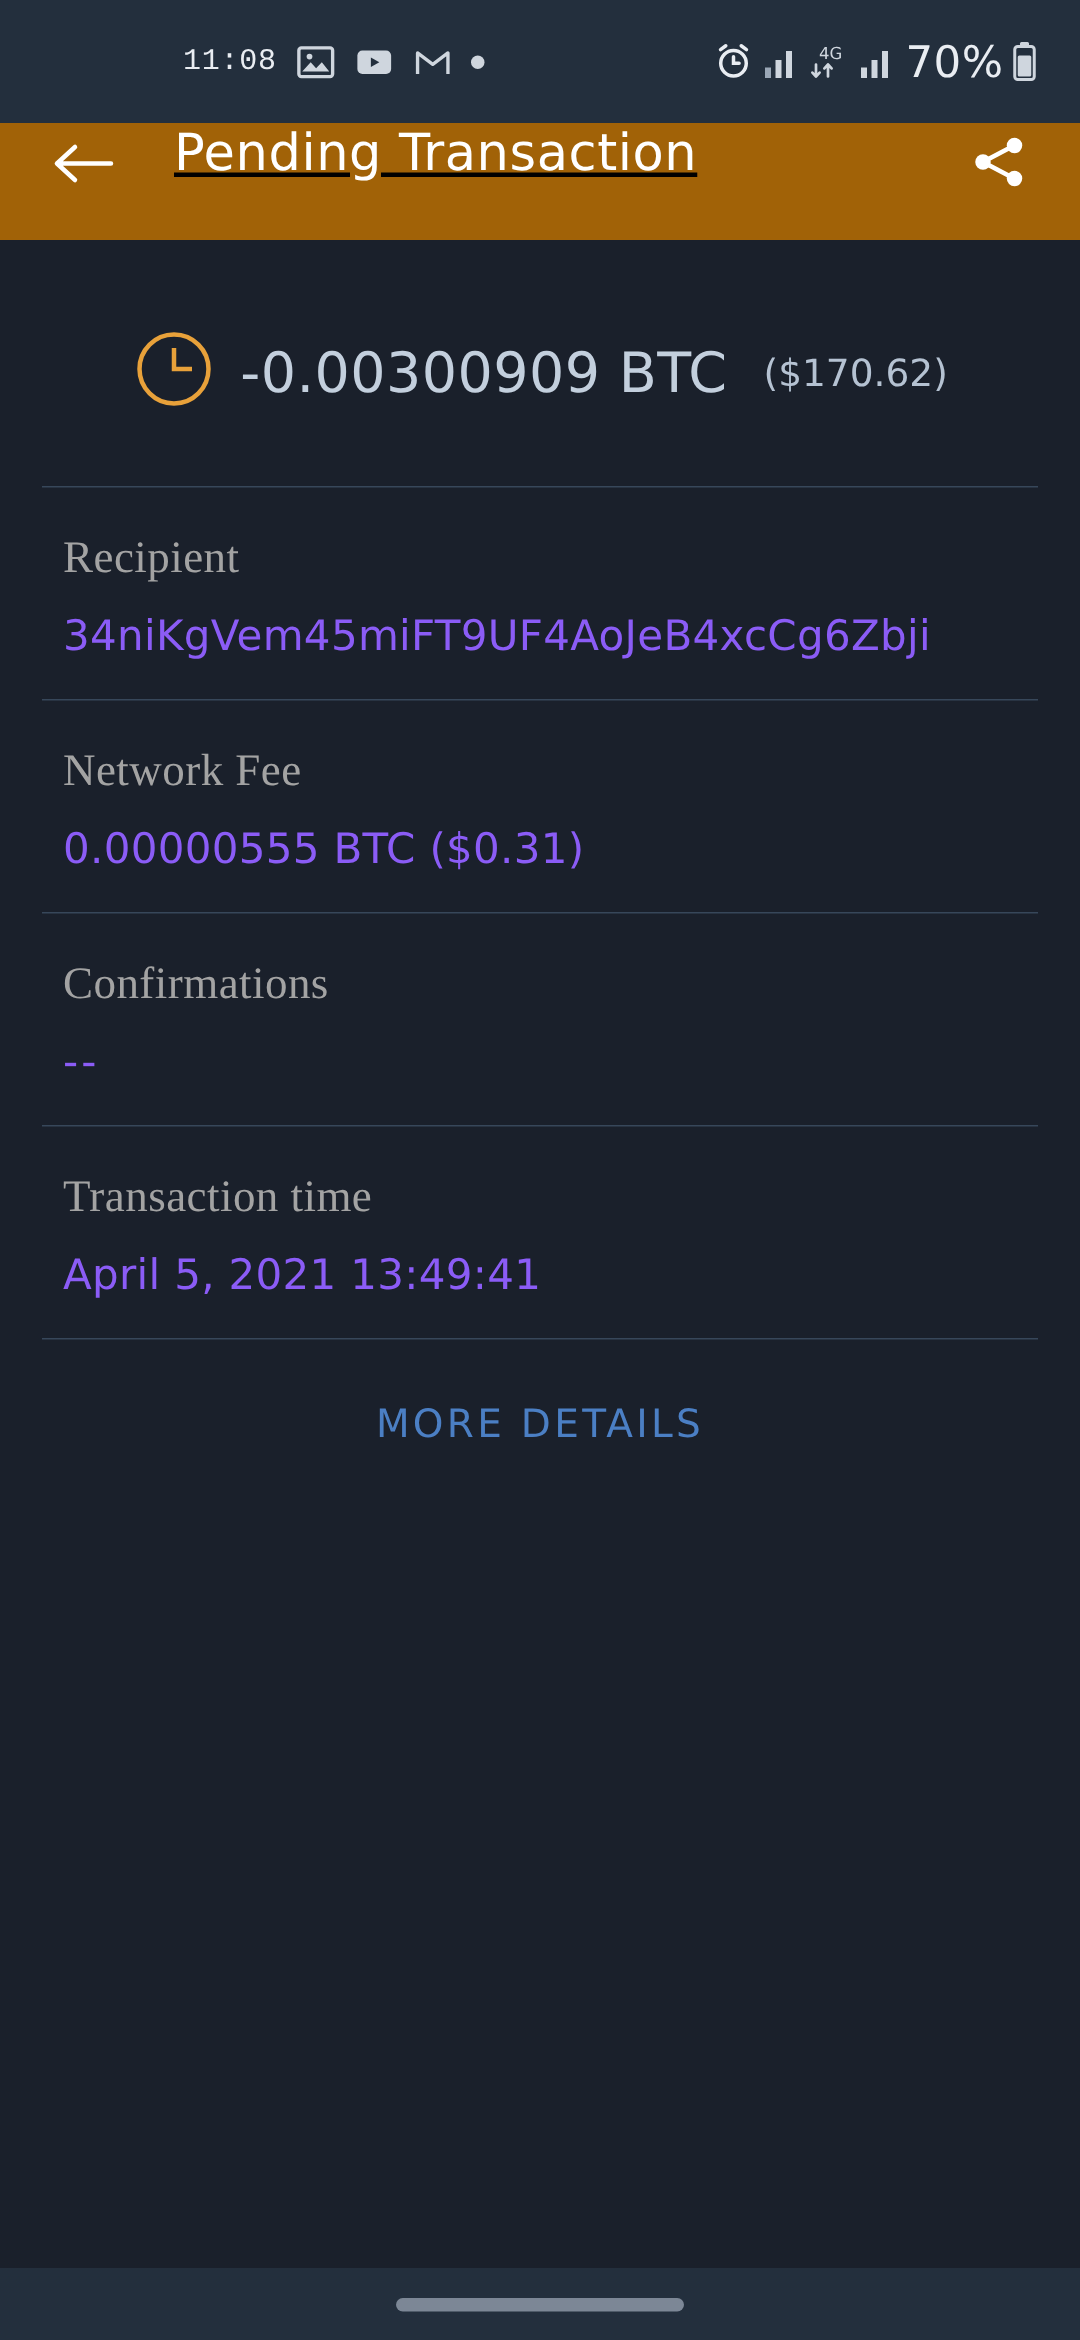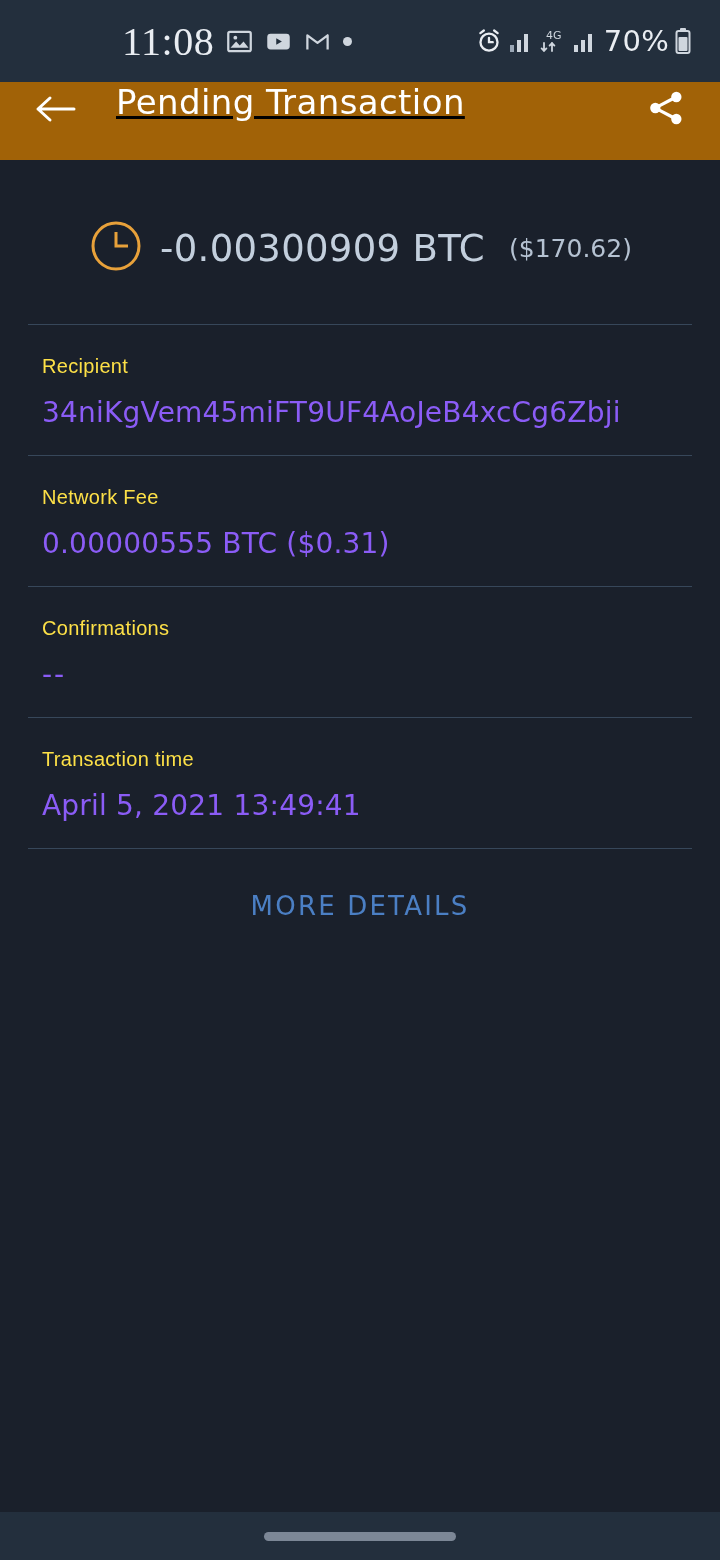--- a/index.html
+++ b/index.html
@@ -32,23 +32,23 @@
     flex: 0 0 auto;
   }
   .status-left {
     display: flex;
     align-items: center;
     gap: 12px;
     padding-left: 122px;
   }
   .status-time {
     color: #e9edf2;
-    font-size: 40px;
+    font-size: 20px;
     letter-spacing: 0.5px;
-    font-family: Liberation Serif, serif;
+    font-family: Liberation Mono, monospace;
   }
   .status-right {
     display: flex;
     align-items: center;
     gap: 5px;
   }
   .battery-pct {
     color: #e9edf2;
     font-size: 29px;
     letter-spacing: 0.3px;
@@ -125,25 +125,25 @@
   .divider {
     height: 1px;
     background: #37475a;
     margin: 0 28px;
   }
 
   .field {
     padding: 30px 42px 26px 42px;
   }
   .field-label {
-    color: #fde047;
-    font-size: 20px;
+    color: #a3a3a3;
+    font-size: 30px;
     letter-spacing: 0.3px;
     margin-bottom: 18px;
-    font-family: Liberation Sans, sans-serif;
+    font-family: Liberation Serif, serif;
   }
   .field-value {
     color: #8b5cf6;
     font-size: 28px;
     letter-spacing: 0.2px;
     word-break: break-all;
     font-family: "DejaVu Sans", sans-serif;
   }
   .field-value.dashes {
     letter-spacing: 2px;

